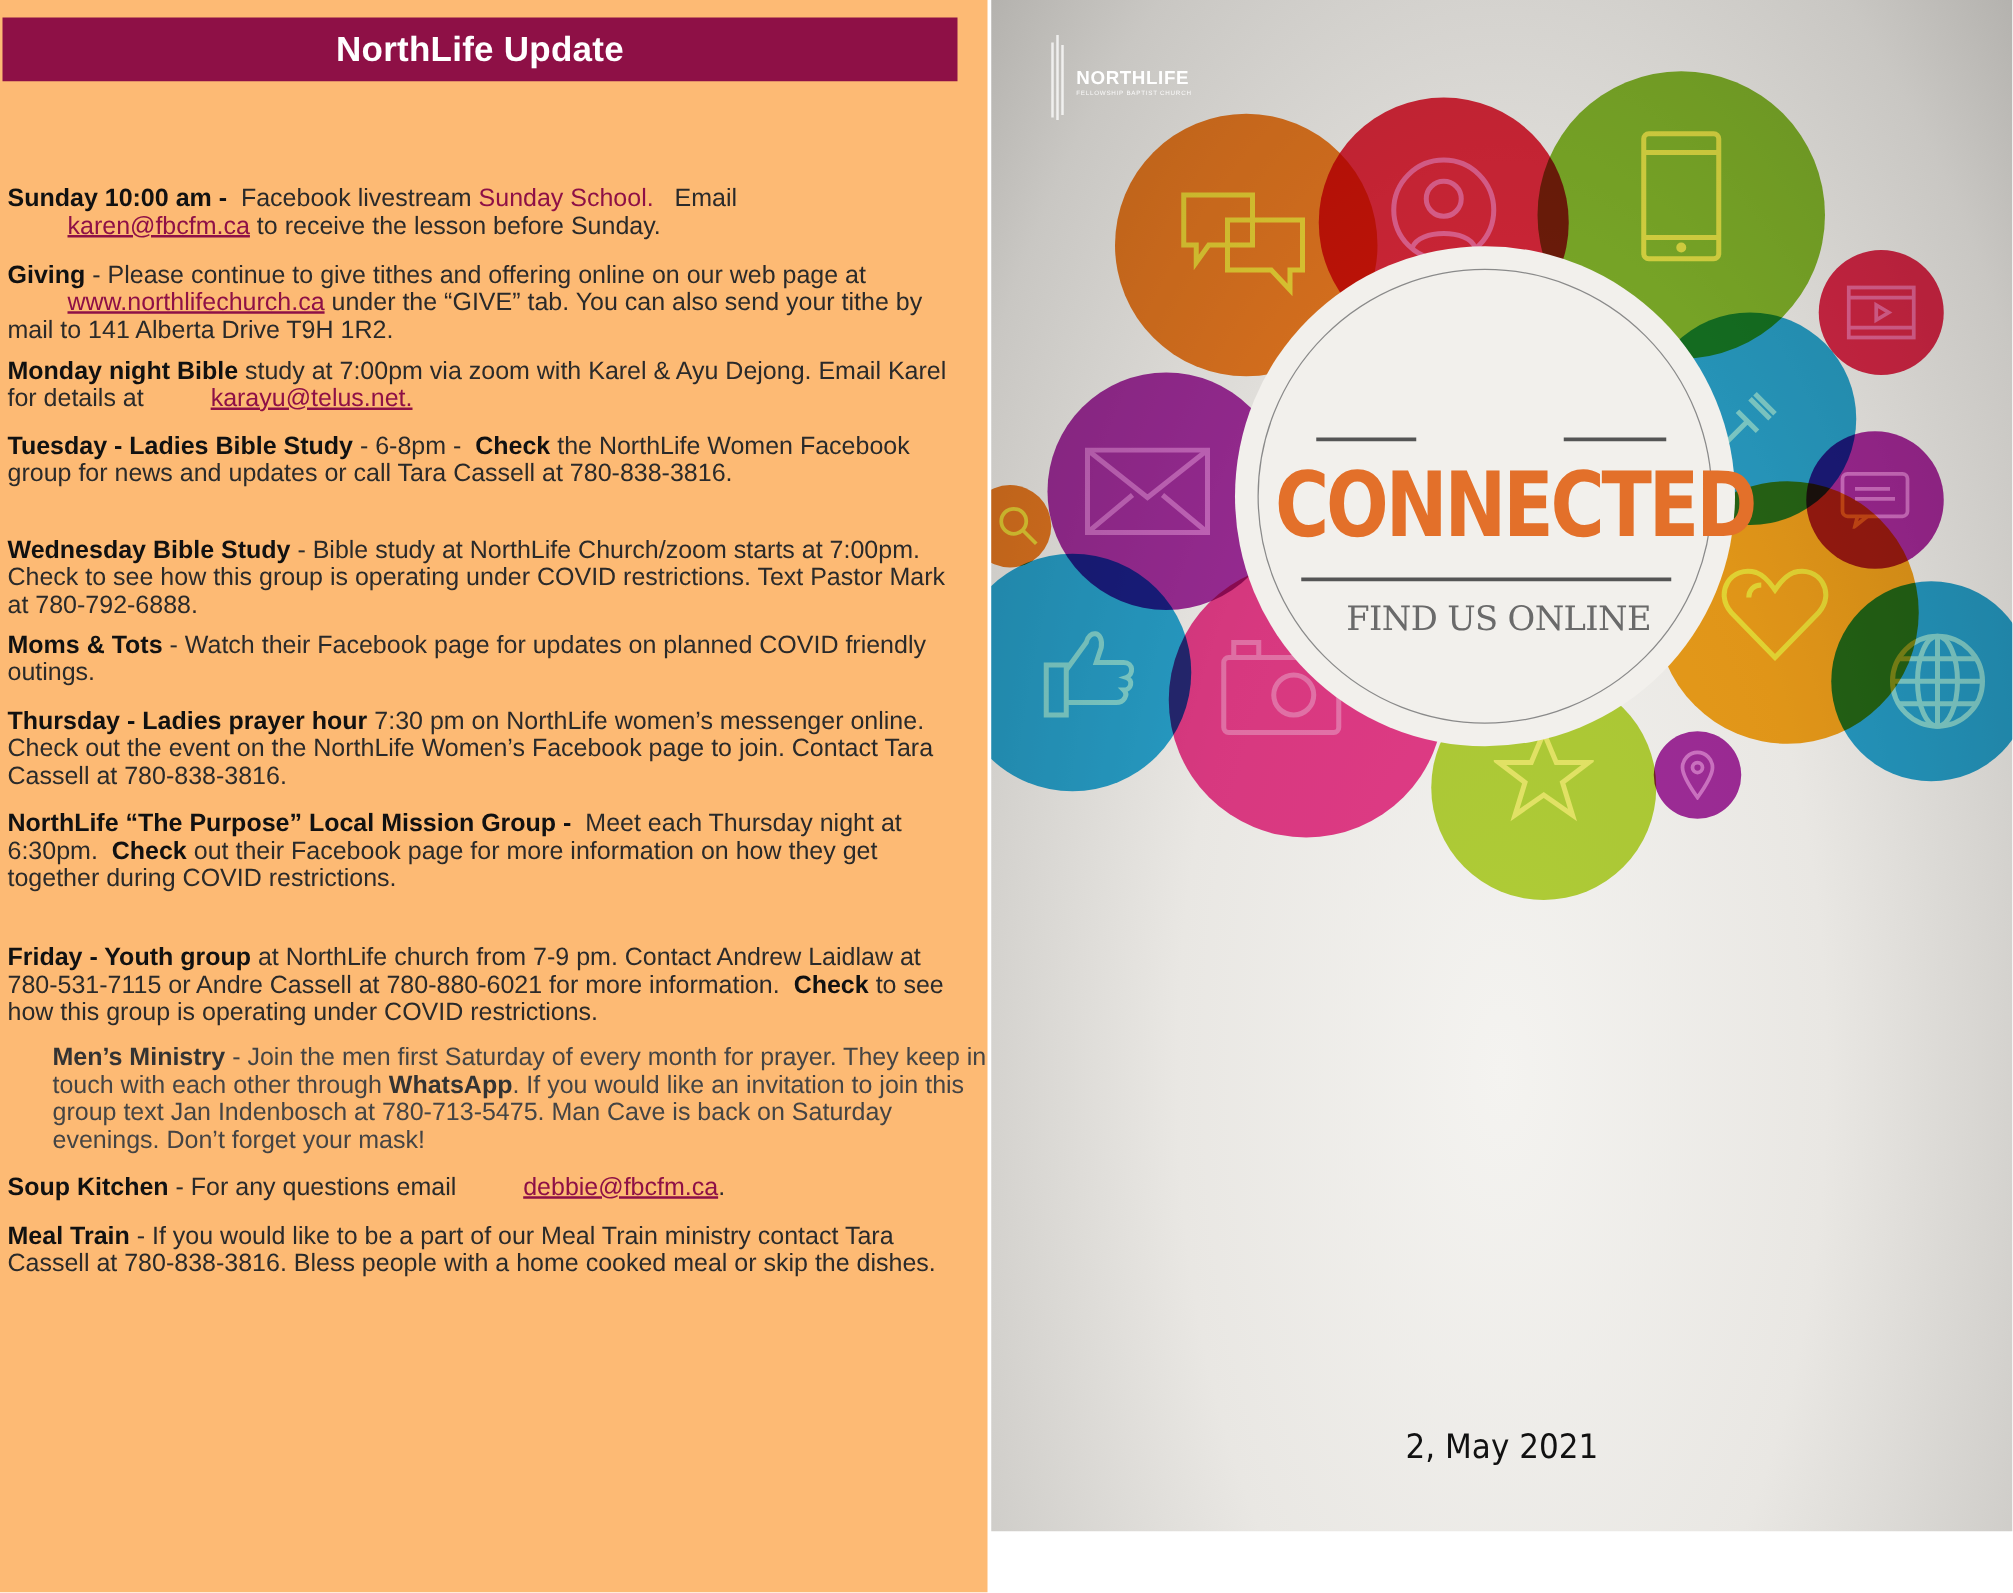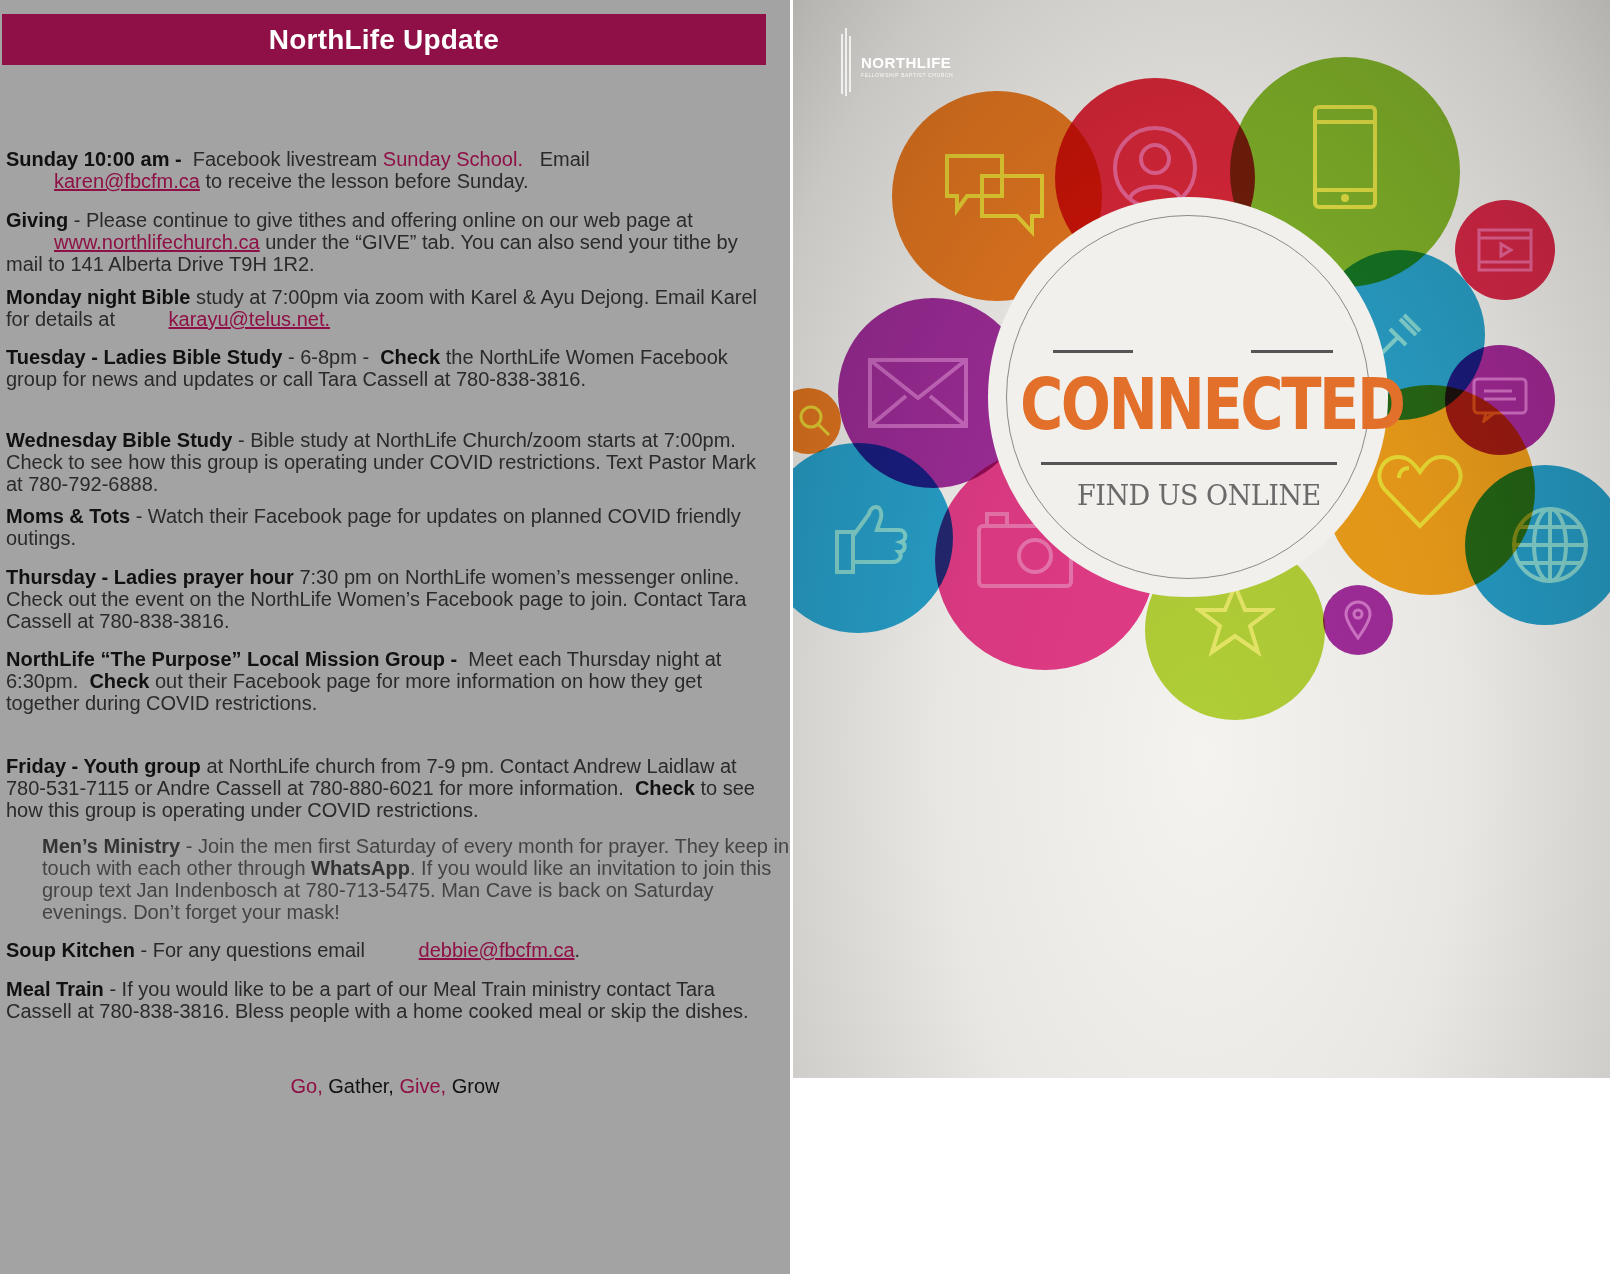--- a/index.html
+++ b/index.html
@@ -1,32 +1,32 @@
 <!DOCTYPE html>
 <html><head>
 <meta charset="utf-8">
 <style>
   html, body { margin:0; padding:0; }
   body { width:1610px; height:1274px; position:relative; background:#ffffff; overflow:hidden;
          font-family:"Liberation Sans", sans-serif; color:#1a1a1a; }
-  .left { position:absolute; left:0; top:0; width:790px; height:1274px; background:#a3a3a3; }
+  .left { position:absolute; left:0; top:0; width:790px; height:1274px; background:#fdba74; }
   .header { position:absolute; left:2px; top:14px; width:764px; height:51px; background:#8E1046;
             color:#fff; display:flex; align-items:center; justify-content:center;
             font-size:28px; font-weight:bold; letter-spacing:0.2px; }
   .schedule { position:absolute; left:0; top:88px; width:790px; text-align:center; font-size:20px; line-height:22px; color:#222; }
   .schedule b { font-weight:bold; color:#111; }
   .blocks { position:absolute; left:6px; top:148px; width:760px; font-size:20px; line-height:22px; color:#2a2a2a; }
   .blk { position:absolute; left:0; width:760px; }
   .blk b { color:#111; font-weight:bold; }
   .maroon { color:#8E1046; }
   a.lnk { color:#8E1046; text-decoration:underline;margin-left:48px; }
   .grey { color:#444;margin-left:36px; }
   .motto { position:absolute; left:0; top:1075px; width:790px; text-align:center; font-size:20px; color:#111; }
 
-  .right { position:absolute; left:793px; top:0; width:817px; height:1078px; overflow:hidden;
+  .right { position:absolute; left:793px; top:0; width:817px; height:1225px; overflow:hidden;
            background: radial-gradient(ellipse at 50% 70%, #f4f3f0 0%, #e9e7e3 45%, #c9c7c3 85%, #b4b2ae 100%); }
   .logo { position:absolute; left:48px; top:28px; width:120px; height:70px; }
   .logo .bars { position:absolute; left:0; top:0; width:12px; height:68px; }
   .logo .bars span { position:absolute; top:0; width:2px; background:#fff; opacity:.75; }
   .logo .name { position:absolute; left:20px; top:26px; color:#fff; font-weight:bold; font-size:15px; letter-spacing:0.5px; }
   .logo .sub { position:absolute; left:20px; top:44px; color:#fff; font-size:5px; letter-spacing:0.6px; opacity:.9; }
 
   .circle { position:absolute; border-radius:50%; mix-blend-mode:multiply; display:flex; align-items:center; justify-content:center; }
   .circle svg { opacity:.95; }
   .disc { position:absolute; border-radius:50%; background:#f2f0ec; box-shadow:0 0 0 8px #f2f0ec; }
@@ -116,26 +116,20 @@
       <span>- For any questions email</span>
       <a class="lnk">debbie@fbcfm.ca</a><span>.</span>
     </div>
 
     <div class="blk" style="top:830px;">
       <b>Meal Train</b>
       <span>- If you would like to be a part of our Meal Train ministry contact Tara Cassell at 780-838-3816.  Bless people with a home cooked meal or skip the dishes.</span>
     </div>
   </div>
 
-  <div class="motto">
-    <span class="maroon">Go,</span>
-    <span>Gather,</span>
-    <span class="maroon">Give,</span>
-    <span>Grow</span>
-  </div>
 </div>
 
 <div class="right">
   <div class="logo">
     <div class="bars">
       <span style="left:0;height:60px;top:6px;"></span>
       <span style="left:4px;height:68px;"></span>
       <span style="left:8px;height:56px;top:8px;"></span>
     </div>
     <div class="name">NORTHLIFE</div>

